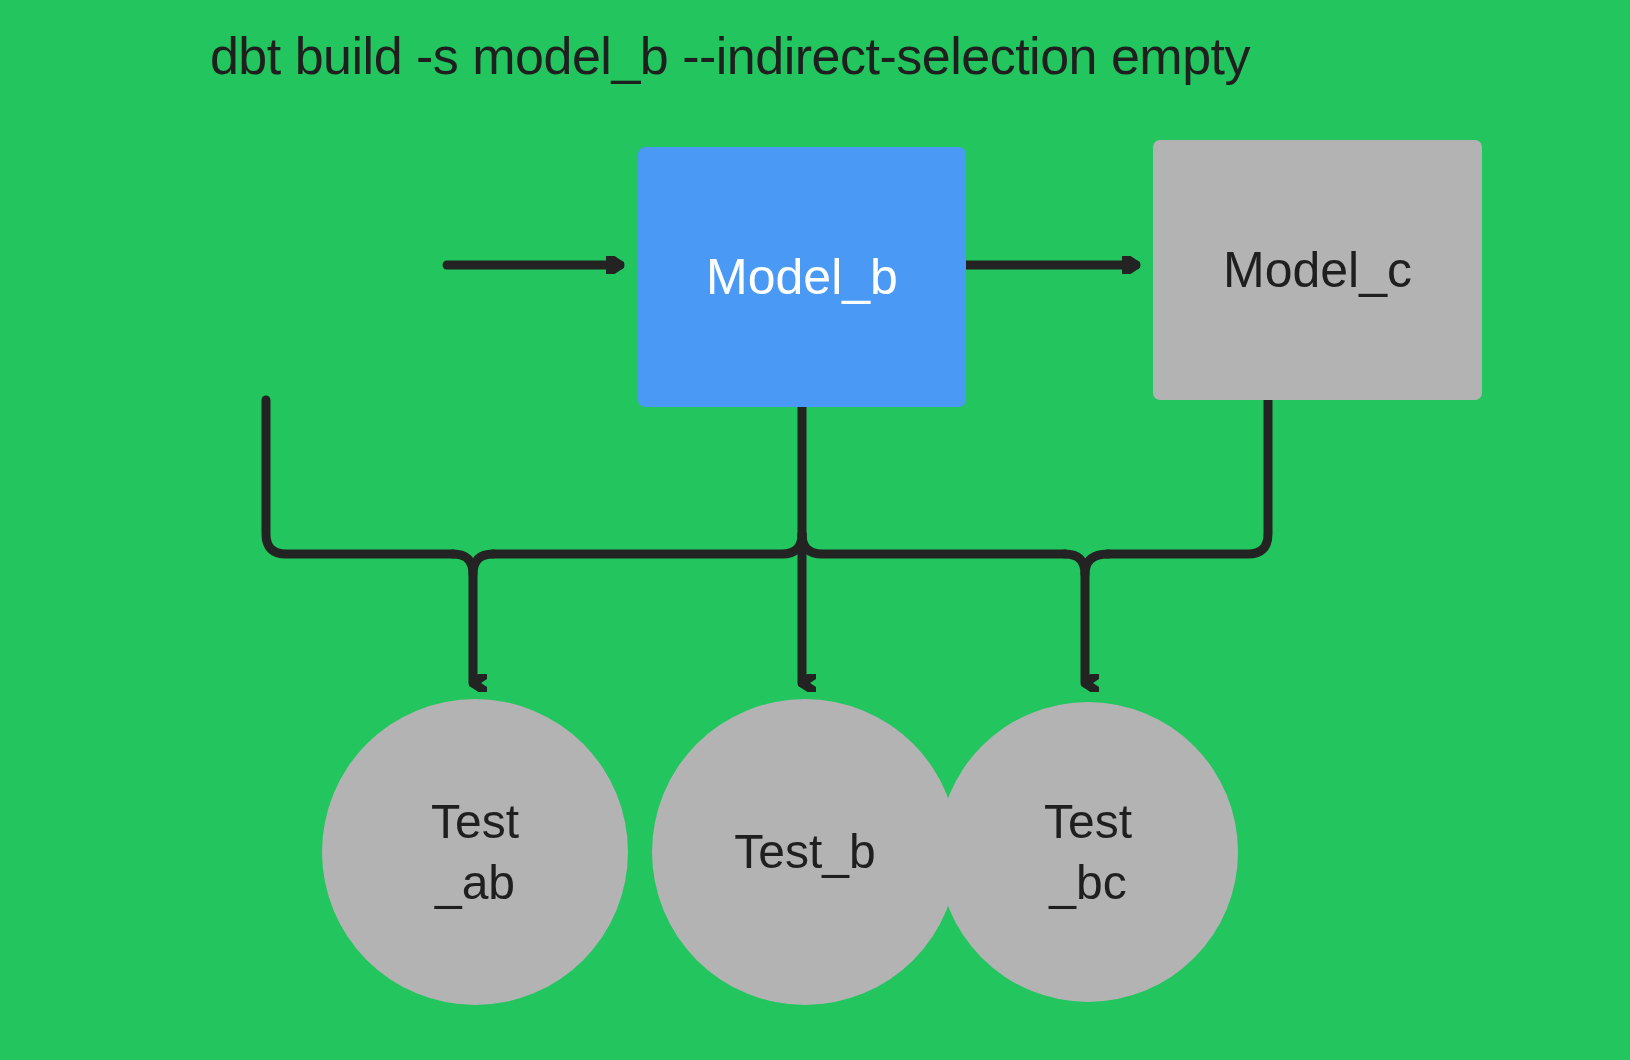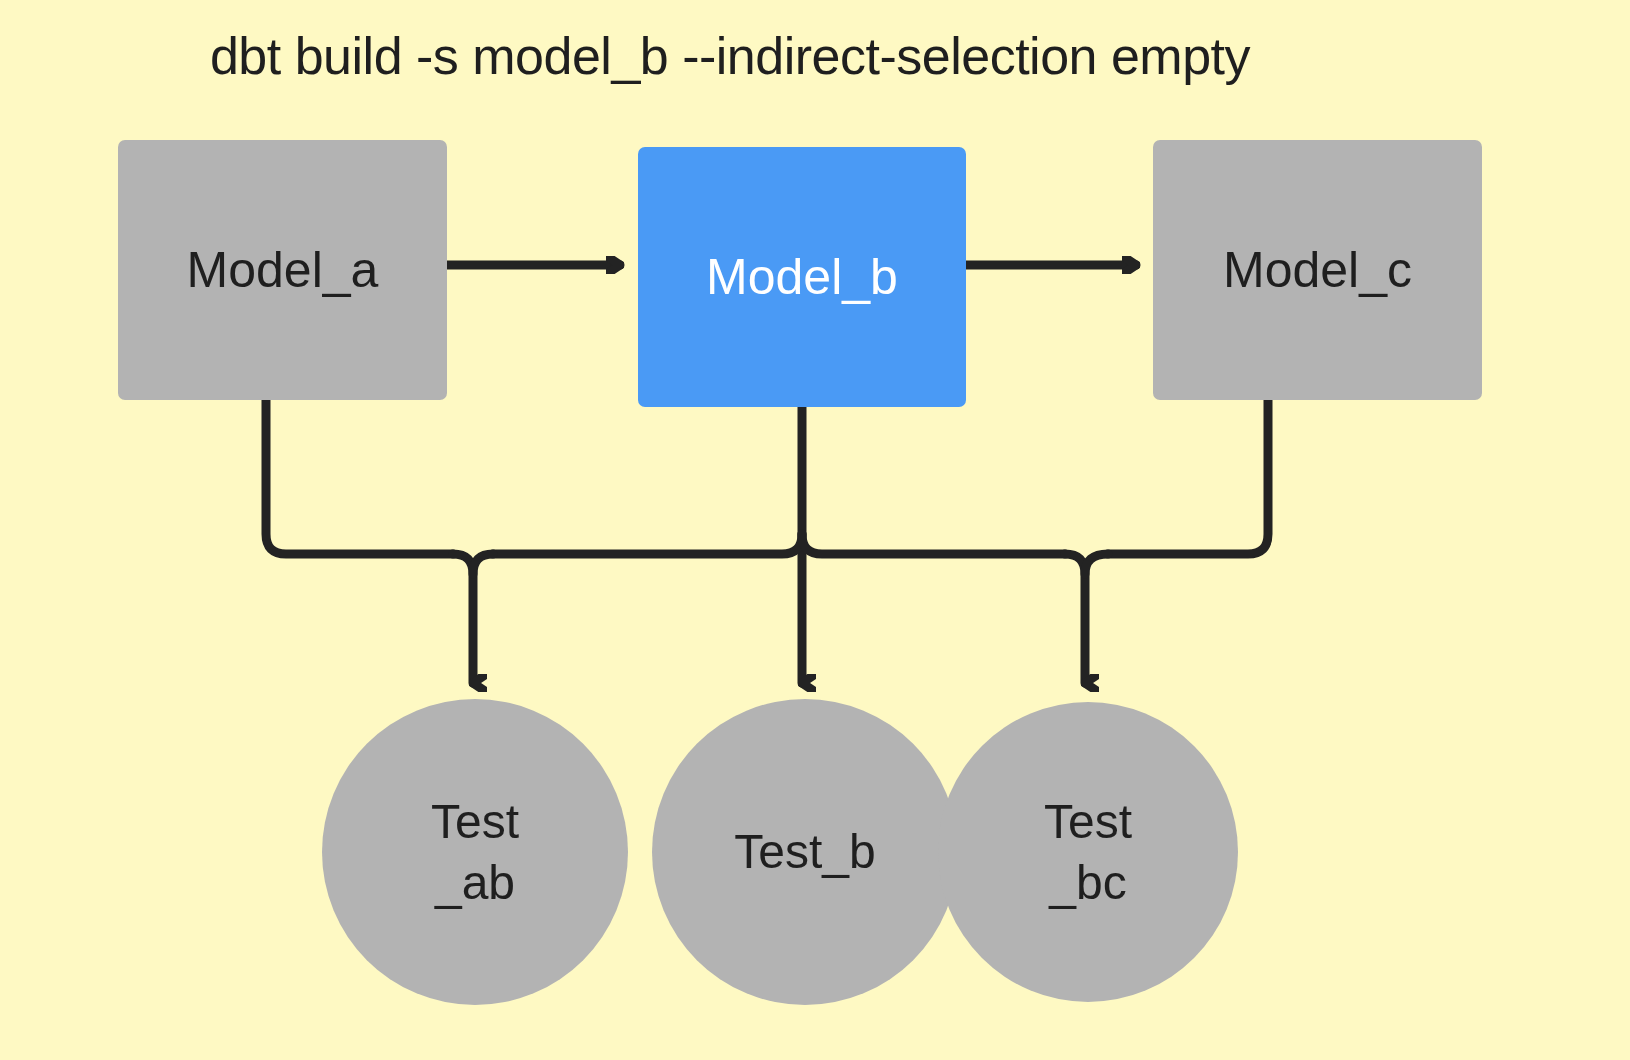--- a/index.html
+++ b/index.html
@@ -10,21 +10,21 @@
   body {
     width: 1630px;
     height: 1060px;
     overflow: hidden;
     font-family: "Liberation Sans", sans-serif;
   }
   #canvas {
     position: relative;
     width: 1630px;
     height: 1060px;
-    background: #fef9c3;
+    background: #22c55e;
   }
   .title {
     position: absolute;
     left: 0;
     top: 26px;
     width: 1460px;
     text-align: center;
     font-size: 52px;
     color: #1f1f1f;
     font-family: "Liberation Sans", sans-serif;
@@ -101,23 +101,20 @@
       <path d="M 1268 400 L 1268 534 Q 1268 554 1248 554 L 1108 554"></path>
 
       <path d="M 453 554 Q 473 554 473 574 L 473 683" marker-end="url(#arrowDown)"></path>
       <path d="M 493 554 Q 473 554 473 574"></path>
 
       <path d="M 1065 554 Q 1085 554 1085 574 L 1085 683" marker-end="url(#arrowDown)"></path>
       <path d="M 1108 554 Q 1085 554 1085 574"></path>
     </g>
   </svg>
 
-  <div class="node-box" style="left: 118px; top: 140px; width: 329px; height: 260px; background: rgb(179, 179, 179); color: rgb(31, 31, 31);">
-    <span class="node-label">Model_a</span>
-  </div>
   <div class="node-box" style="left: 638px; top: 147px; width: 328px; height: 260px; background: rgb(74, 154, 245); color: rgb(255, 255, 255);">
     <span class="node-label">Model_b</span>
   </div>
   <div class="node-box" style="left: 1153px; top: 140px; width: 329px; height: 260px; background: rgb(179, 179, 179); color: rgb(31, 31, 31);">
     <span class="node-label">Model_c</span>
   </div>
 
   <div class="node-circle" style="left: 322px; top: 699px; width: 306px; height: 306px; background: rgb(179, 179, 179); color: rgb(31, 31, 31);">
     <span class="node-label">Test
 _ab</span>

